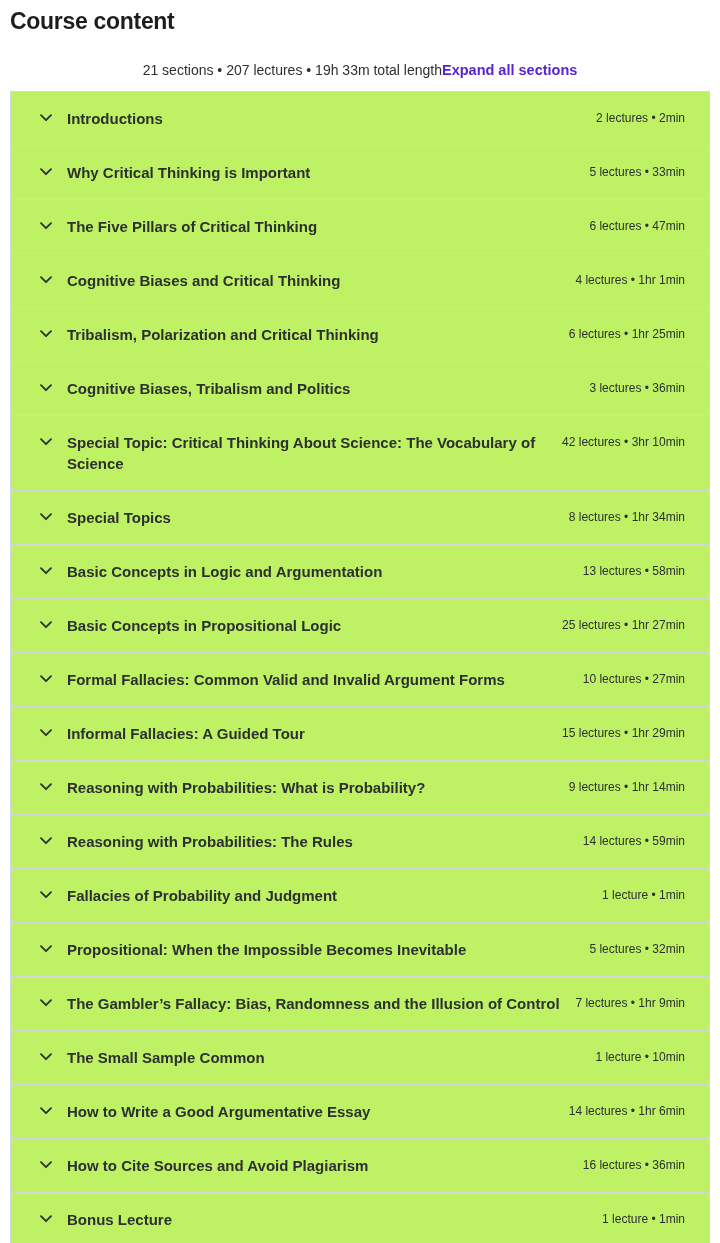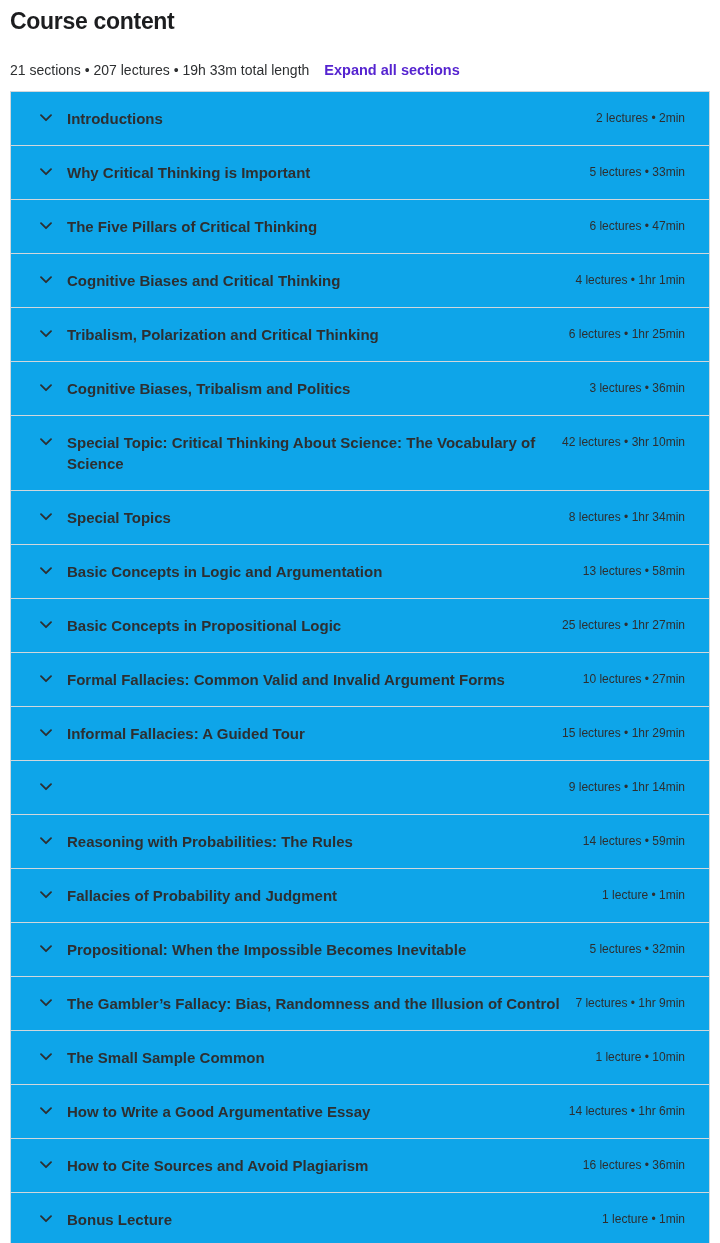--- a/index.html
+++ b/index.html
@@ -16,44 +16,43 @@
   .page-title {
     font-size: 23px;
     font-weight: 700;
     color: #1c1d1f;
     letter-spacing: -0.3px;
     margin: 2px 0 16px 0;
     line-height: 30px;
   }
   .summary-row {
     display: flex;
-    justify-content: flex-start;
+    justify-content: center;
     align-items: baseline;
     margin-top: 26px;
     margin-bottom: 13px;
   }
   .summary-text {
     font-size: 14px;
     color: #2d2f31;
   }
   .expand-link {
     font-size: 14.5px;
     font-weight: 700;
     color: #5624d0;
     text-decoration: none;
     cursor: pointer;
-    padding-left: 15px;
   }
   .accordion {
     border: 1px solid #d1d7dc;
   }
   .section-row {
     display: flex;
     align-items: flex-start;
-    background: #0ea5e9;
+    background: #bef264;
     border-bottom: 1px solid #d1d7dc;
     padding: 16px 24px 16px 28px;
     cursor: pointer;
   }
   .section-row:last-child {
     border-bottom: none;
   }
   .chev {
     flex: 0 0 14px;
     width: 14px;
@@ -211,20 +210,21 @@
     <span class="section-title">Informal Fallacies: A Guided Tour</span>
     <span class="section-meta">15 lectures • 1hr 29min</span>
   </div>
 
   <div class="section-row">
     <span class="chev">
       <svg width="12" height="8" viewBox="0 0 12 8" aria-hidden="true">
         <path d="M1 1.2 L6 6.2 L11 1.2" fill="none" stroke="#2d2f31" stroke-width="1.8" stroke-linecap="round" stroke-linejoin="round"></path>
       </svg>
     </span>
+    <span class="section-title">Reasoning with Probabilities: What is Probability?</span>
     <span class="section-meta">9 lectures • 1hr 14min</span>
   </div>
 
   <div class="section-row">
     <span class="chev">
       <svg width="12" height="8" viewBox="0 0 12 8" aria-hidden="true">
         <path d="M1 1.2 L6 6.2 L11 1.2" fill="none" stroke="#2d2f31" stroke-width="1.8" stroke-linecap="round" stroke-linejoin="round"></path>
       </svg>
     </span>
     <span class="section-title">Reasoning with Probabilities: The Rules</span>

